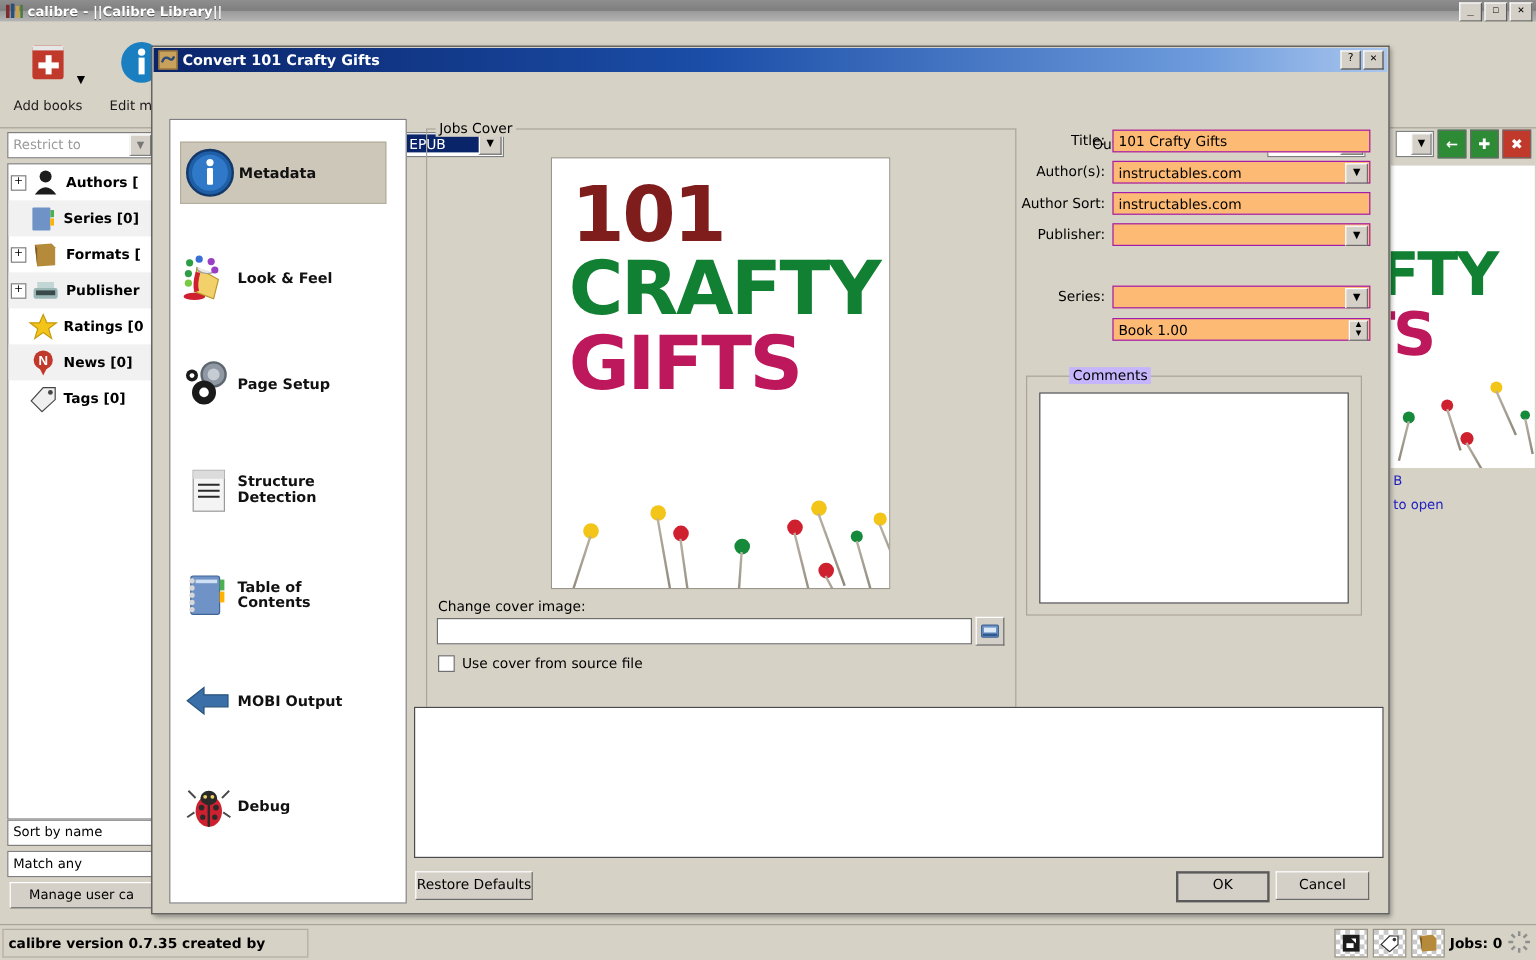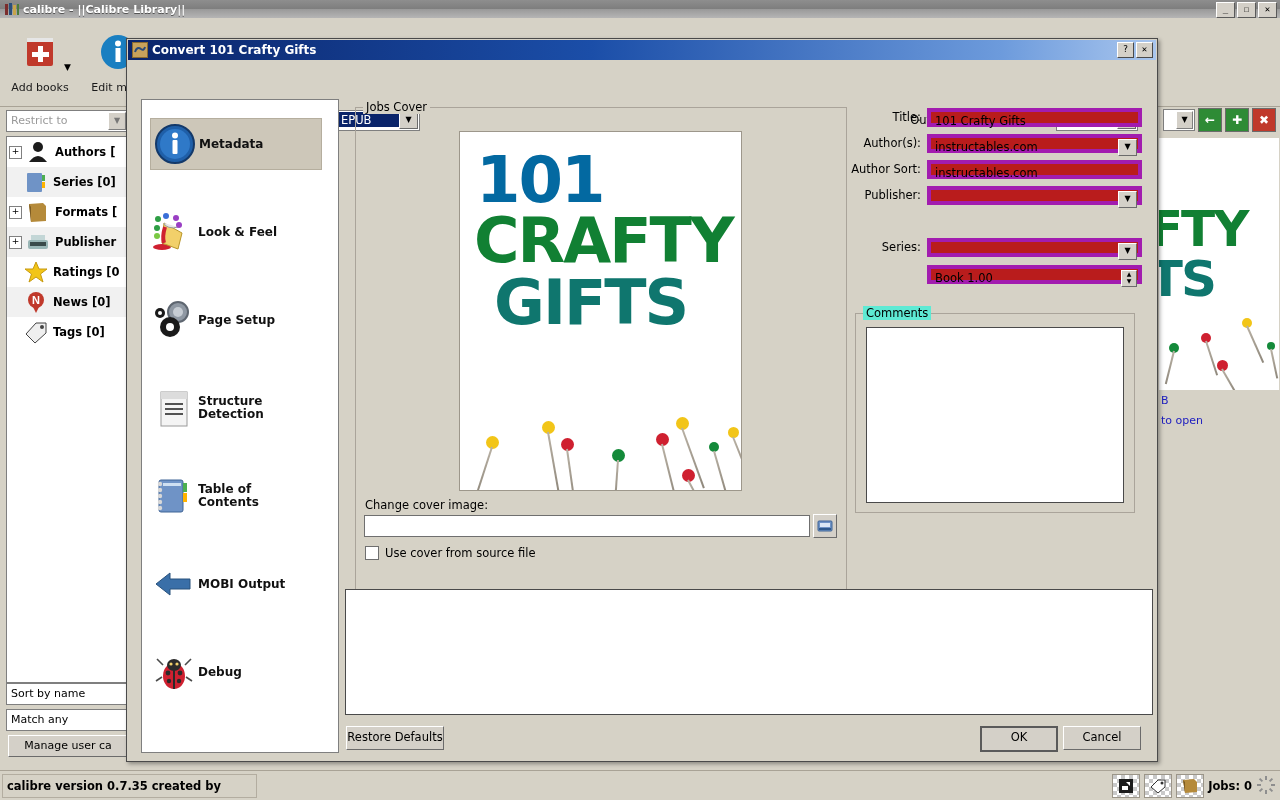--- a/index.html
+++ b/index.html
@@ -95,39 +95,39 @@
   #cover-frame{position:absolute;left:332px;top:92px;width:281px;height:358px;background:#fff;border:1px solid #9d978b;overflow:hidden;}
   #change-cover-label{position:absolute;left:238px;top:459px;font-size:11.5px;}
   #change-cover-input{position:absolute;left:237px;top:476px;width:444px;height:20px;background:#fff;border:1px solid #6f6f6f;}
   #change-cover-browse{position:absolute;left:686px;top:475px;width:22px;height:22px;background:#d4d0c8;border:1px solid #fff;border-right-color:#6b6b6b;border-bottom-color:#6b6b6b;display:flex;align-items:center;justify-content:center;}
   #usecover-row{position:absolute;left:238px;top:507px;display:flex;align-items:center;gap:6px;}
   .cbx{width:12px;height:12px;background:#fff;border:1px solid #6f6f6f;}
   
   #meta-fields{position:absolute;left:720px;top:68px;width:295px;height:175px;}
   .frow{position:absolute;left:0;width:295px;height:20px;display:flex;align-items:center;}
   .frow .flbl{width:74px;text-align:right;padding-right:6px;font-size:11.5px;}
-  .fctl{position:relative;height:19px;border:4px solid #a21caf;background:#b91c1c;box-sizing:border-box;}
+  .fctl{position:relative;height:19px;border:1px solid #a21caf;background:#fdba74;box-sizing:border-box;}
   .fctl .fval{position:absolute;left:4px;top:1px;font-size:11.5px;line-height:16px;color:#000;}
   .fctl .farr{position:absolute;right:1px;top:1px;width:17px;height:15px;background:#d4d0c8;border:1px solid #fff;border-right-color:#6b6b6b;border-bottom-color:#6b6b6b;text-align:center;font-size:8px;line-height:14px;}
   .fctl .fspin{position:absolute;right:1px;top:1px;width:14px;height:15px;background:#d4d0c8;border:1px solid #fff;border-right-color:#6b6b6b;border-bottom-color:#6b6b6b;display:flex;flex-direction:column;}
   .fctl .fspin i{flex:1;font-size:6px;line-height:6px;text-align:center;font-style:normal;}
   
   #comments-group{position:absolute;left:728px;top:274px;width:278px;height:198px;border:1px solid #aaa49a;}
-  #comments-legend{position:absolute;left:736px;top:267px;background:#5eead4;padding:0 3px;font-size:11.5px;}
+  #comments-legend{position:absolute;left:764px;top:267px;background:#c4b5fd;padding:0 3px;font-size:11.5px;}
   #comments-box{position:absolute;left:739px;top:288px;width:256px;height:174px;background:#fff;border:1px solid #4a4a4a;}
   
   #log-panel{position:absolute;left:218px;top:550px;width:806px;height:124px;background:#fff;border:1px solid #4a4a4a;}
   
   #restore-defaults{position:absolute;left:219px;top:687px;width:96px;height:22px;background:#d4d0c8;border:1px solid #fff;border-right-color:#6b6b6b;border-bottom-color:#6b6b6b;text-align:center;line-height:21px;font-size:11.5px;}
   #ok-button{position:absolute;left:853px;top:687px;width:74px;height:22px;background:#d4d0c8;border:2px solid #5a5a5a;text-align:center;line-height:19px;font-size:11.5px;}
   #cancel-button{position:absolute;left:936px;top:687px;width:76px;height:22px;background:#d4d0c8;border:1px solid #fff;border-right-color:#6b6b6b;border-bottom-color:#6b6b6b;text-align:center;line-height:21px;font-size:11.5px;}
   
-  .cov-101{position:absolute;left:16px;top:17px;font-size:64px;font-weight:bold;color:#0369a1;letter-spacing:-2px;line-height:62px;font-family:"DejaVu Sans","Liberation Sans",sans-serif;}
+  .cov-101{position:absolute;left:16px;top:17px;font-size:64px;font-weight:bold;color:#7f1d1d;letter-spacing:-2px;line-height:62px;font-family:"DejaVu Sans","Liberation Sans",sans-serif;}
   .cov-crafty{position:absolute;left:14px;top:78px;font-size:62px;font-weight:bold;color:#118033;letter-spacing:-2px;line-height:62px;white-space:nowrap;}
-  .cov-gifts{position:absolute;left:14px;top:140px;font-size:62px;font-weight:bold;color:#0f766e;letter-spacing:-2px;line-height:62px;white-space:nowrap;margin-left:20px;}
+  .cov-gifts{position:absolute;left:14px;top:140px;font-size:62px;font-weight:bold;color:#be185d;letter-spacing:-2px;line-height:62px;white-space:nowrap;}
   .pin{position:absolute;}
   .pin .head{position:absolute;width:13px;height:13px;border-radius:50%;}
   .pin .stick{position:absolute;width:2px;background:linear-gradient(to bottom,#b9b1a4,#8f887c);transform-origin:top center;}
 </style>
 </head>
 <body>
 
 <div id="main-window">
 
   <div id="main-titlebar">

